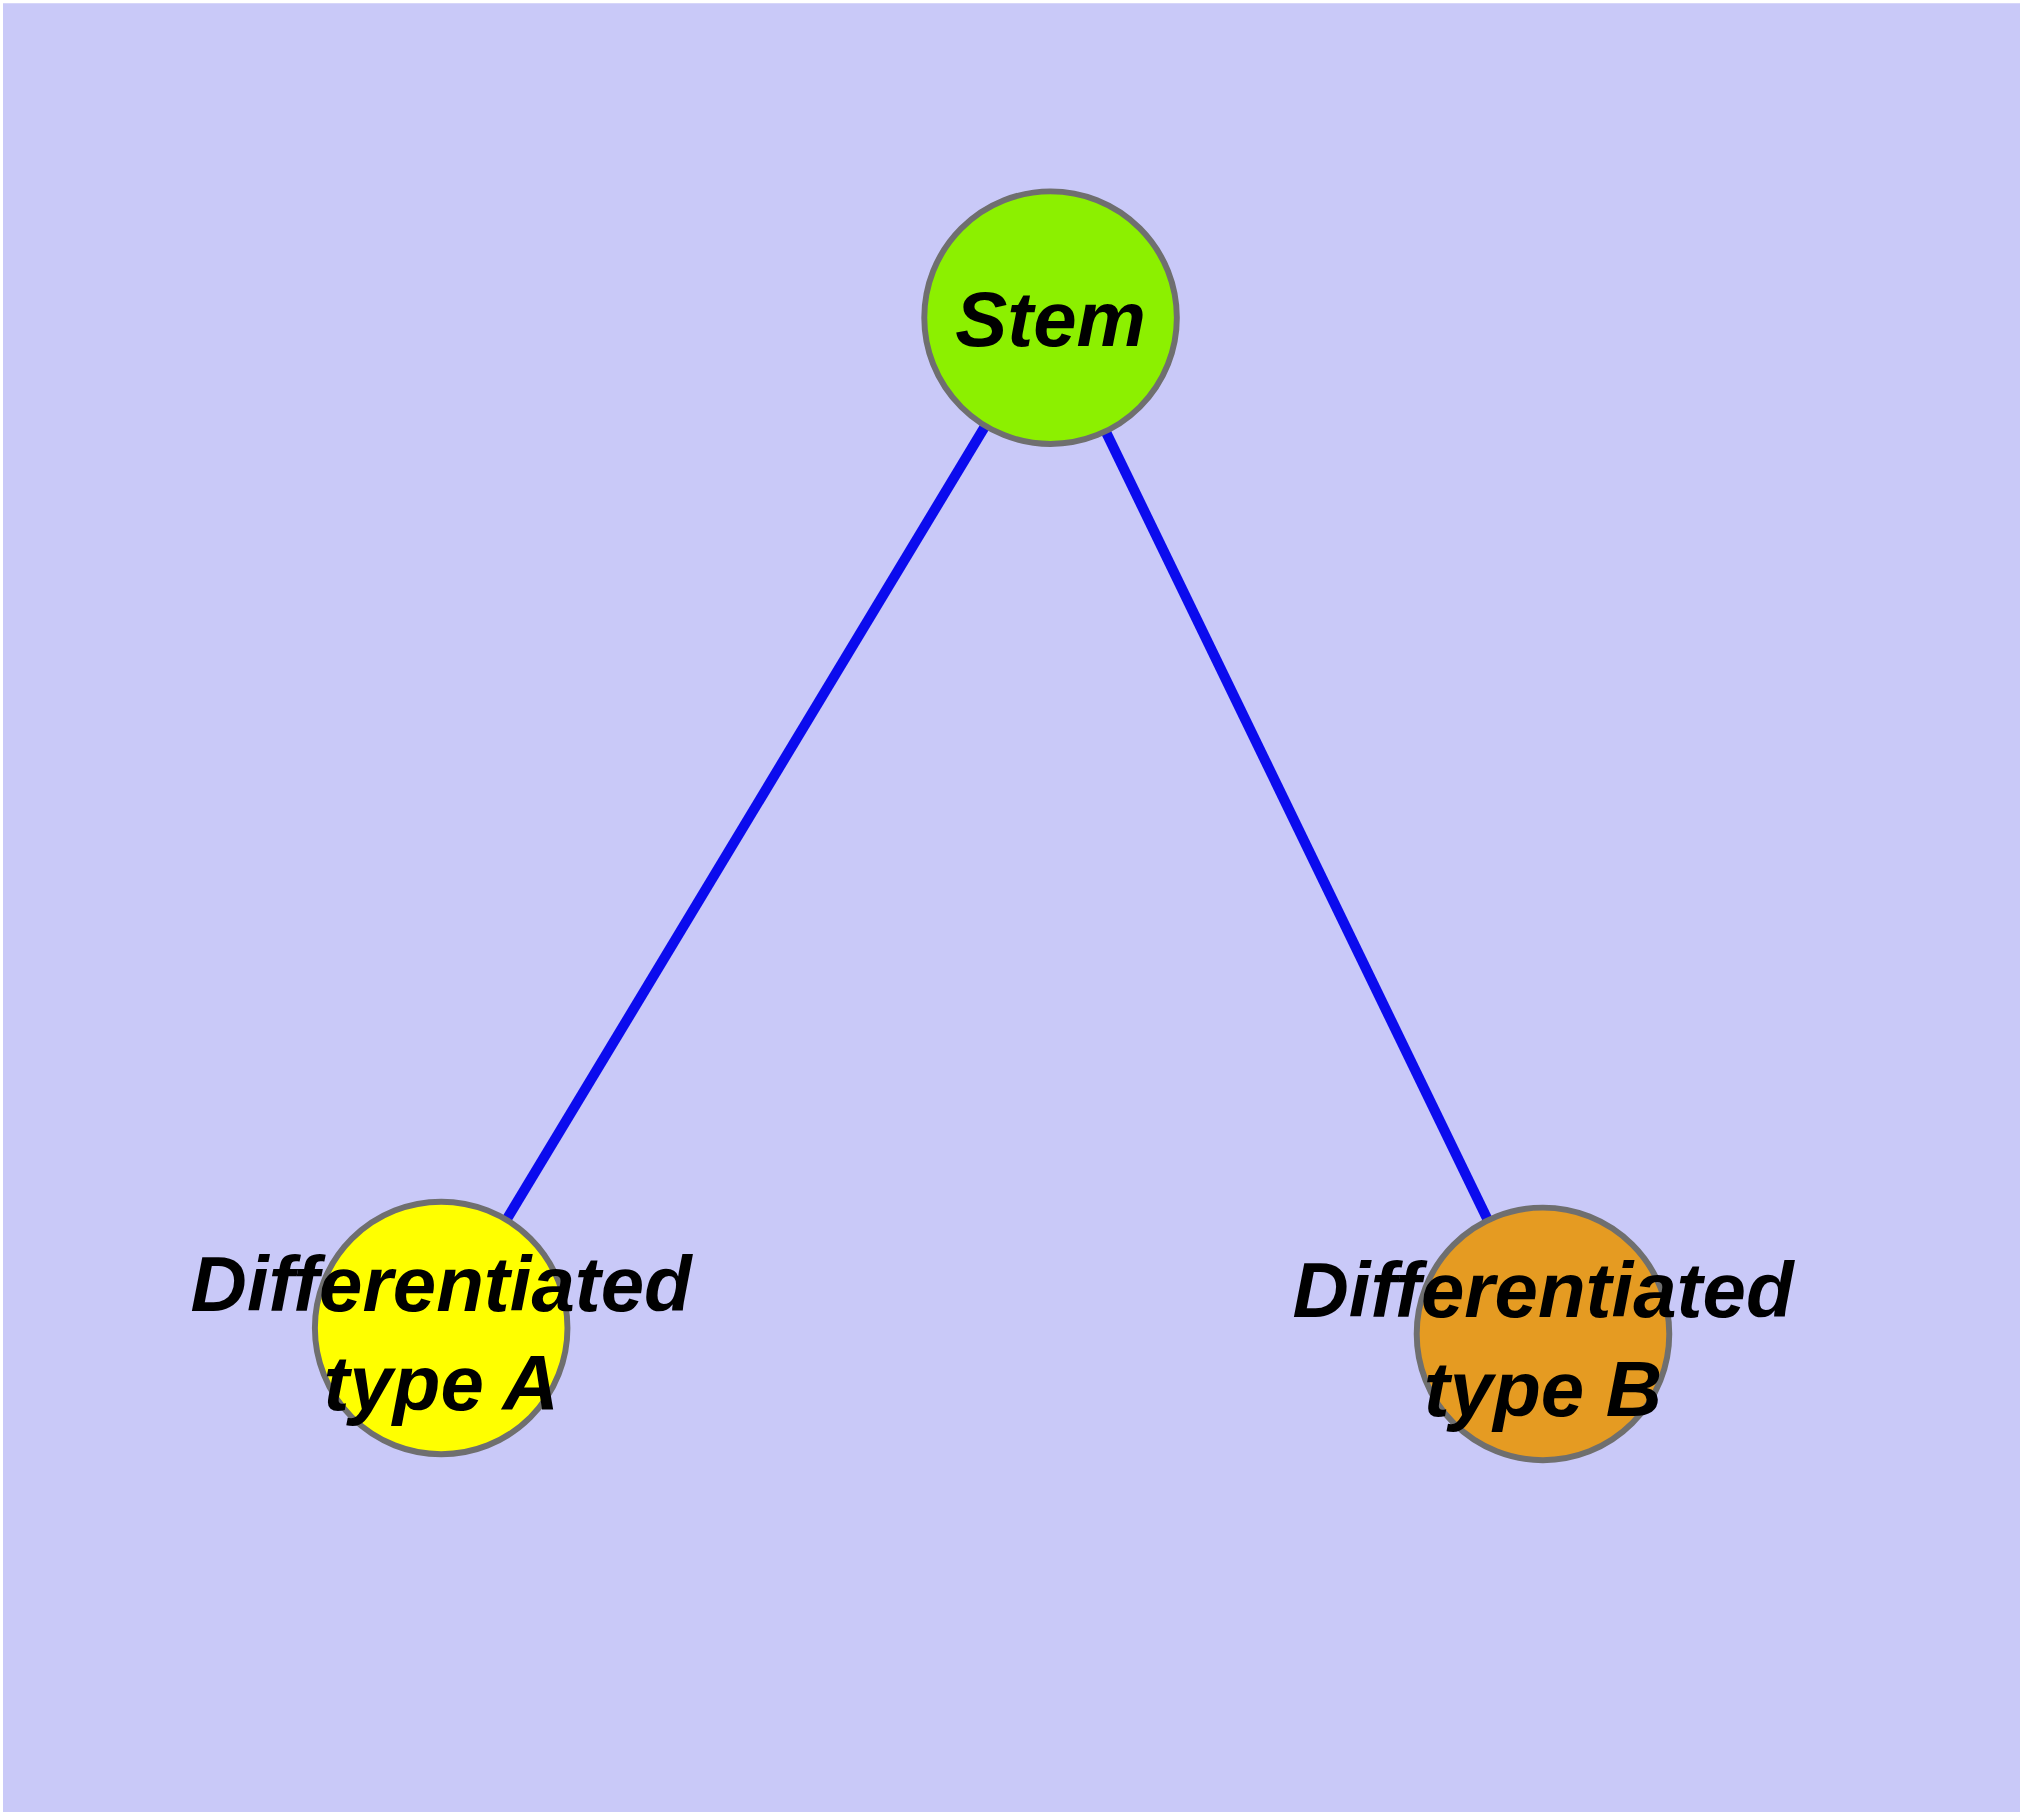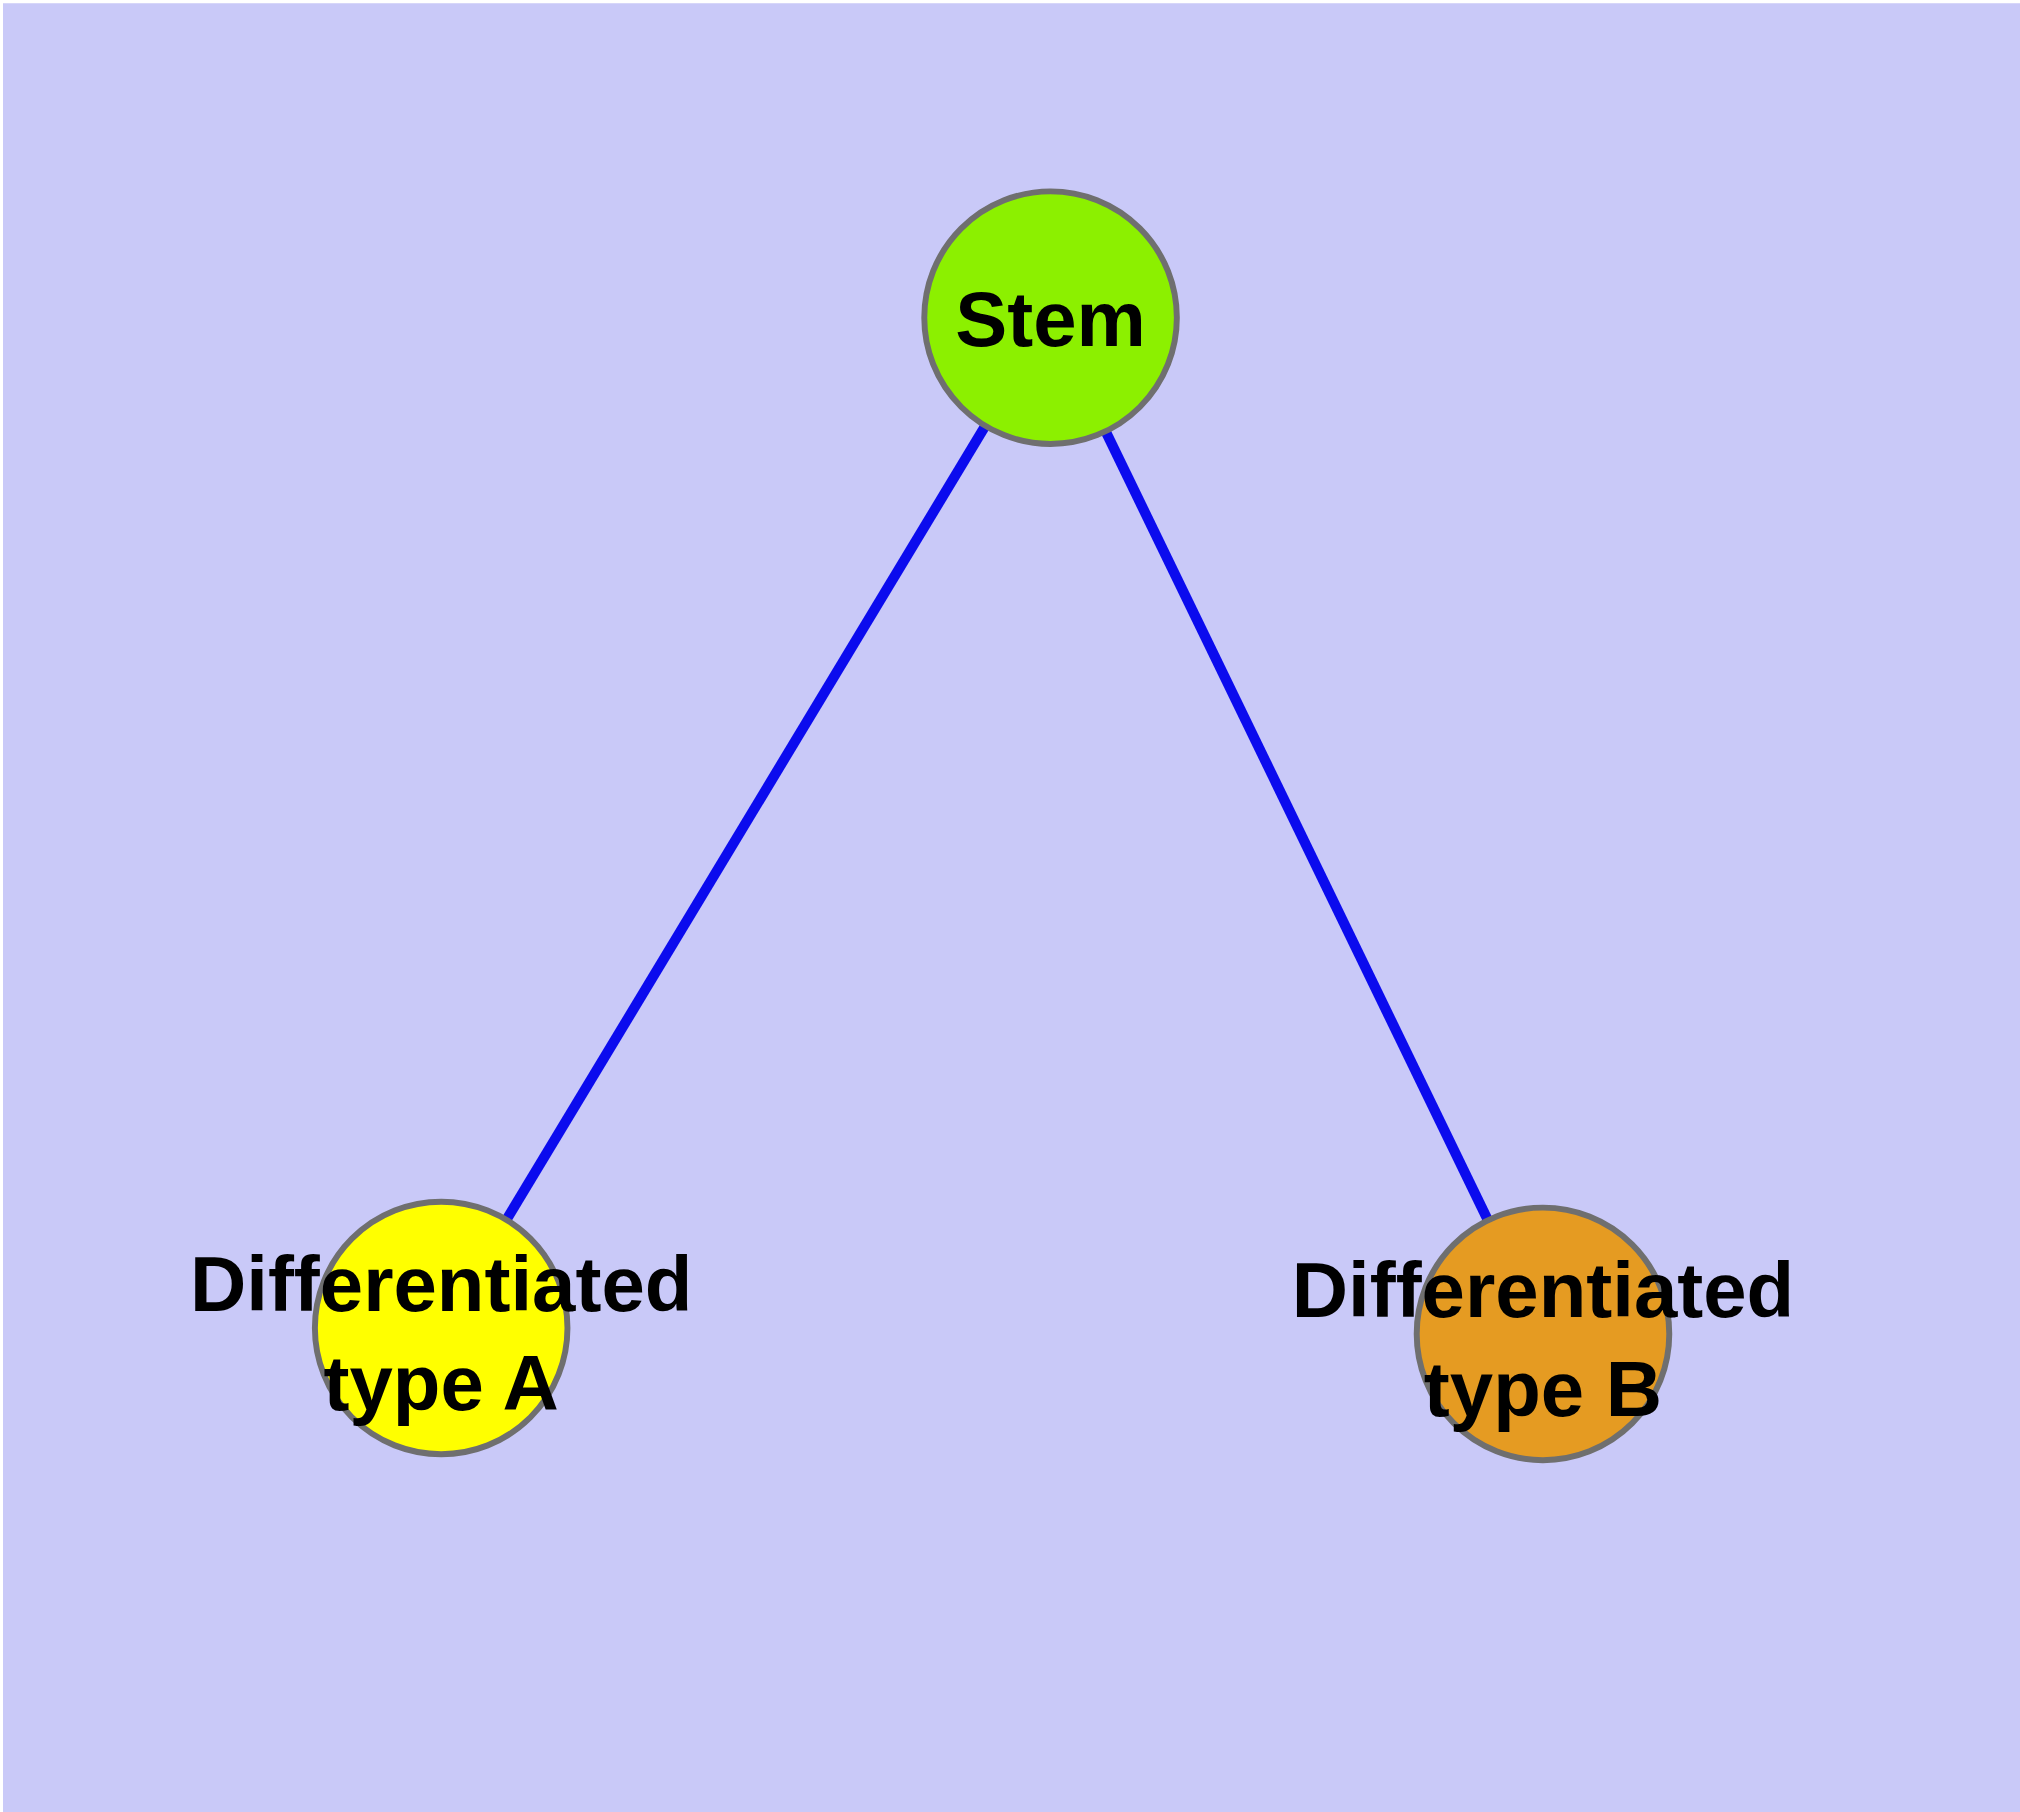--- a/index.html
+++ b/index.html
@@ -7,20 +7,21 @@
     padding: 0;
     background: #ffffff;
   }
   .stage {
     position: relative;
     width: 2021px;
     height: 1812px;
     background: #ffffff;
     overflow: hidden;
     font-family: "Liberation Sans", sans-serif;
+    font-style: italic;
   }
   .stage svg {
     position: absolute;
     left: 2.5px;
     top: 2.5px;
     display: block;
   }
   .node-label {
     font-family: "Liberation Sans", sans-serif;
     font-weight: bold;

